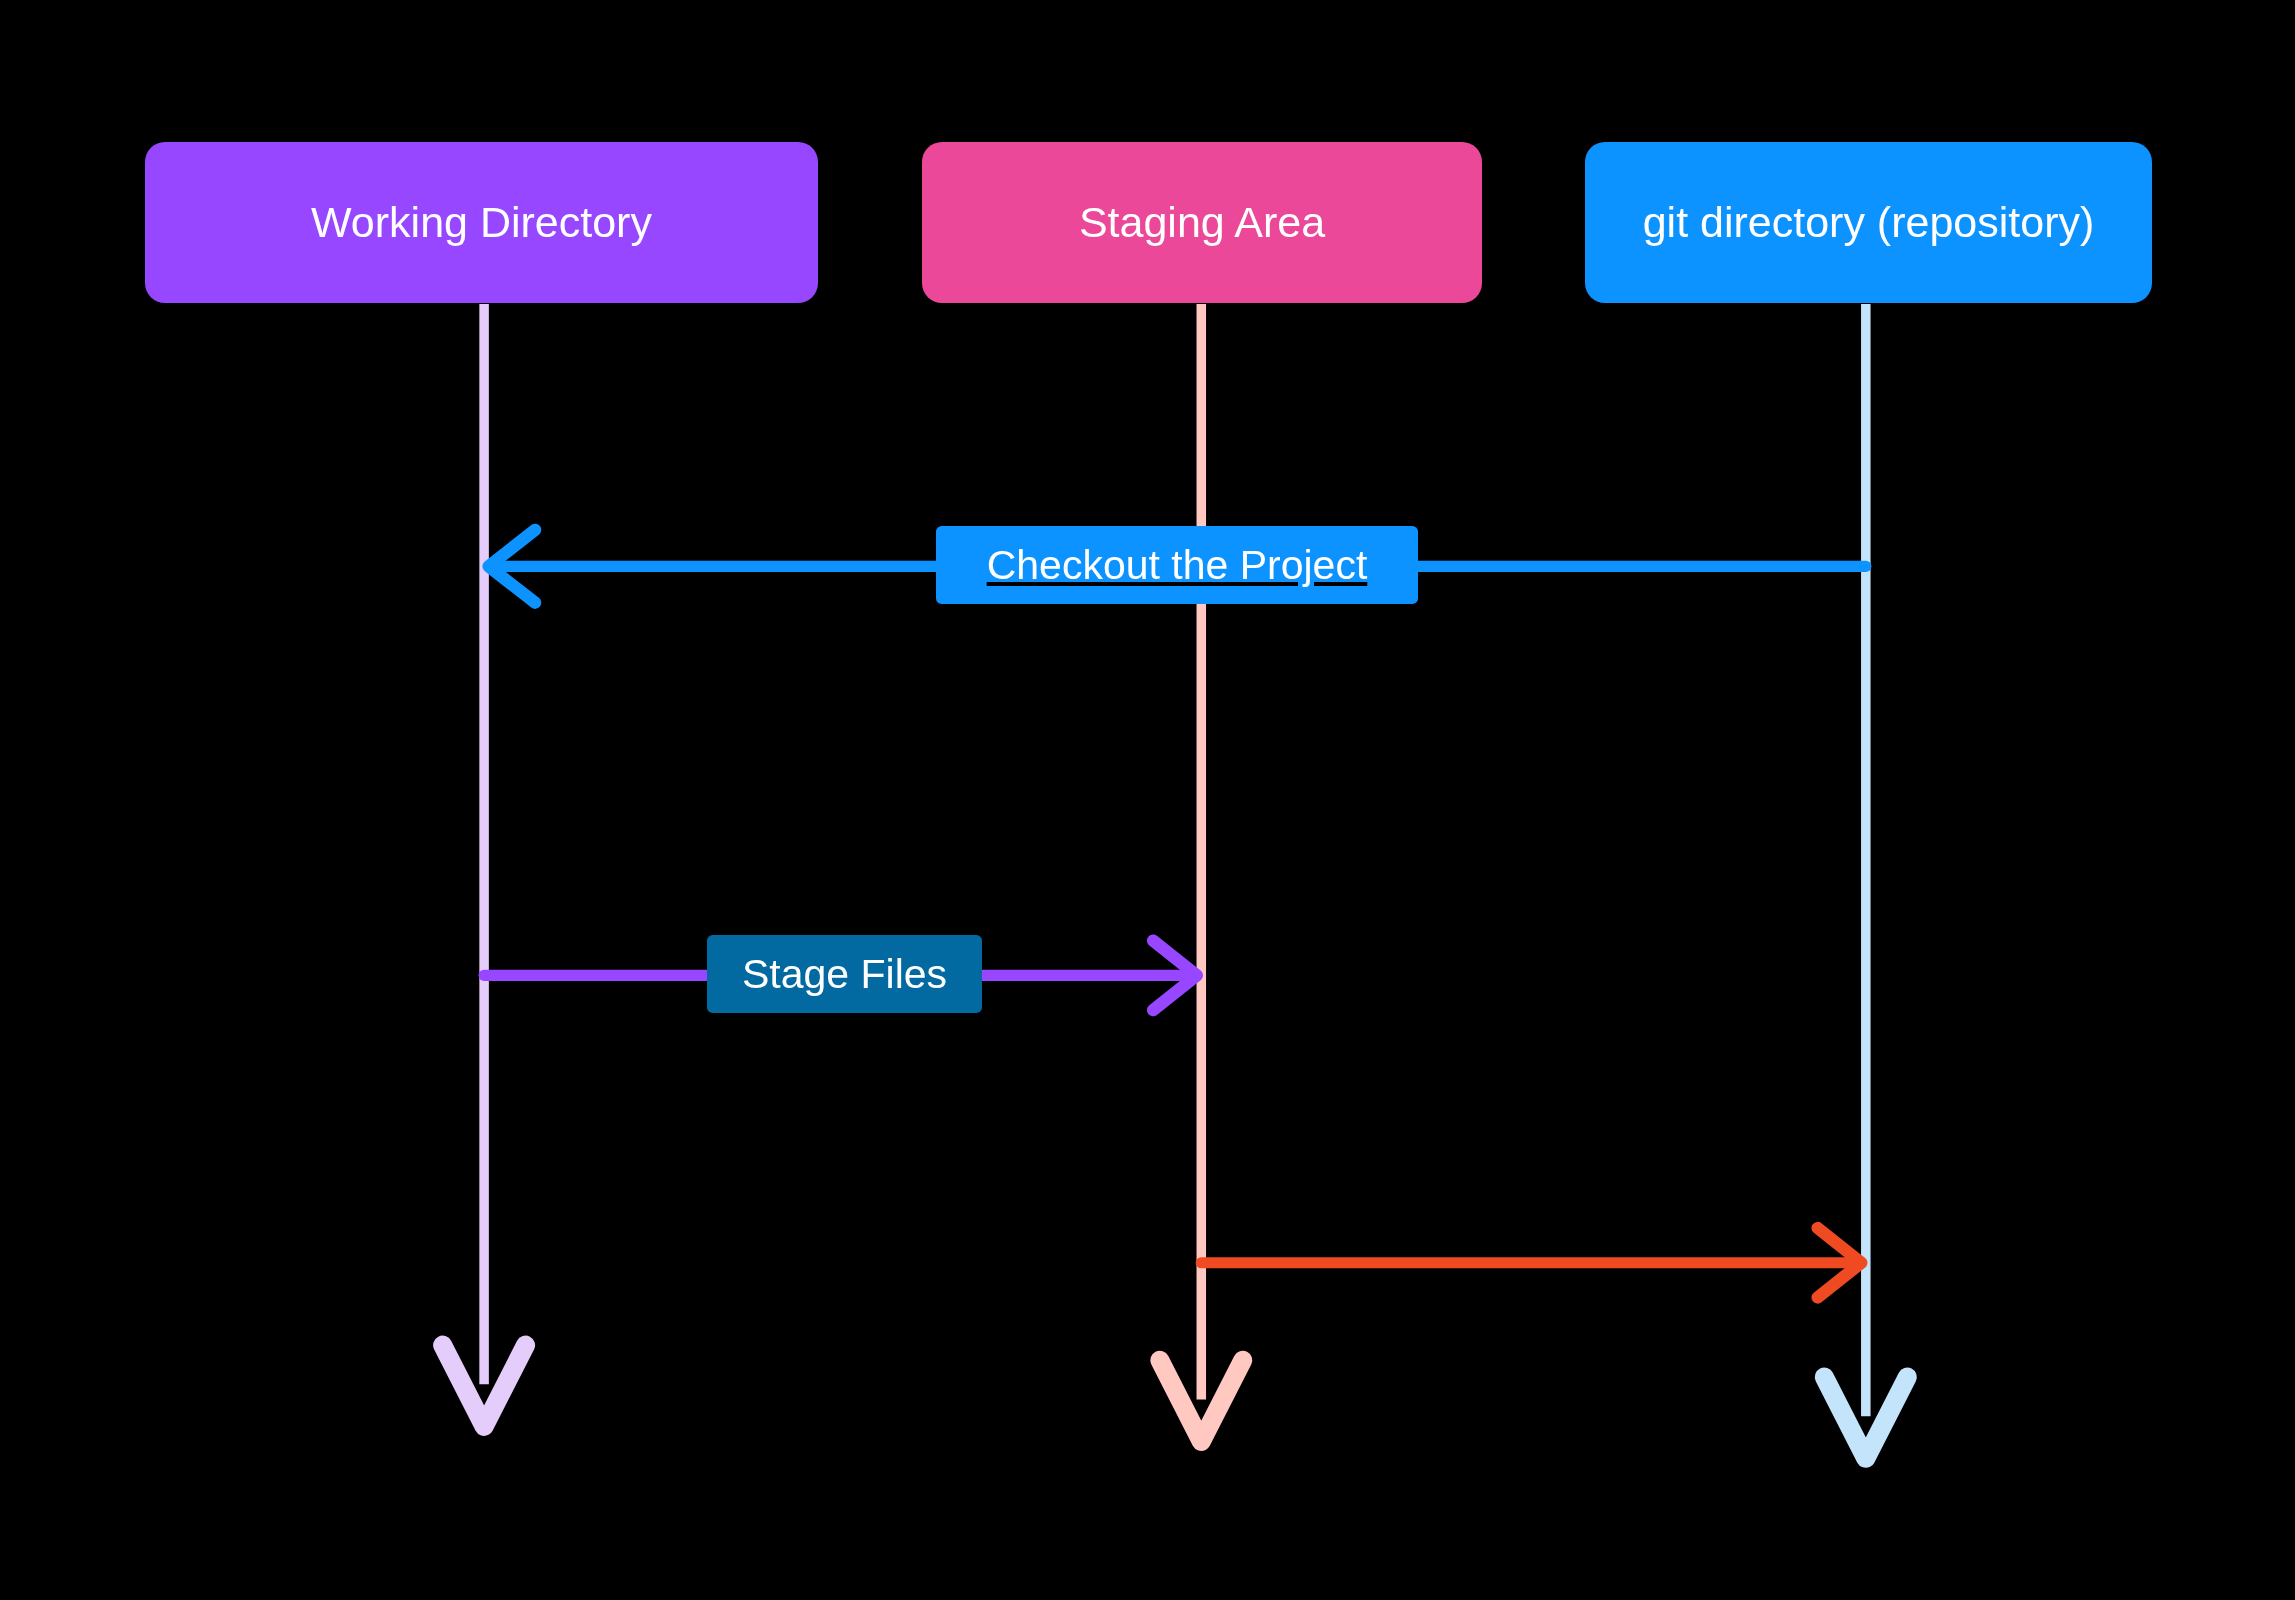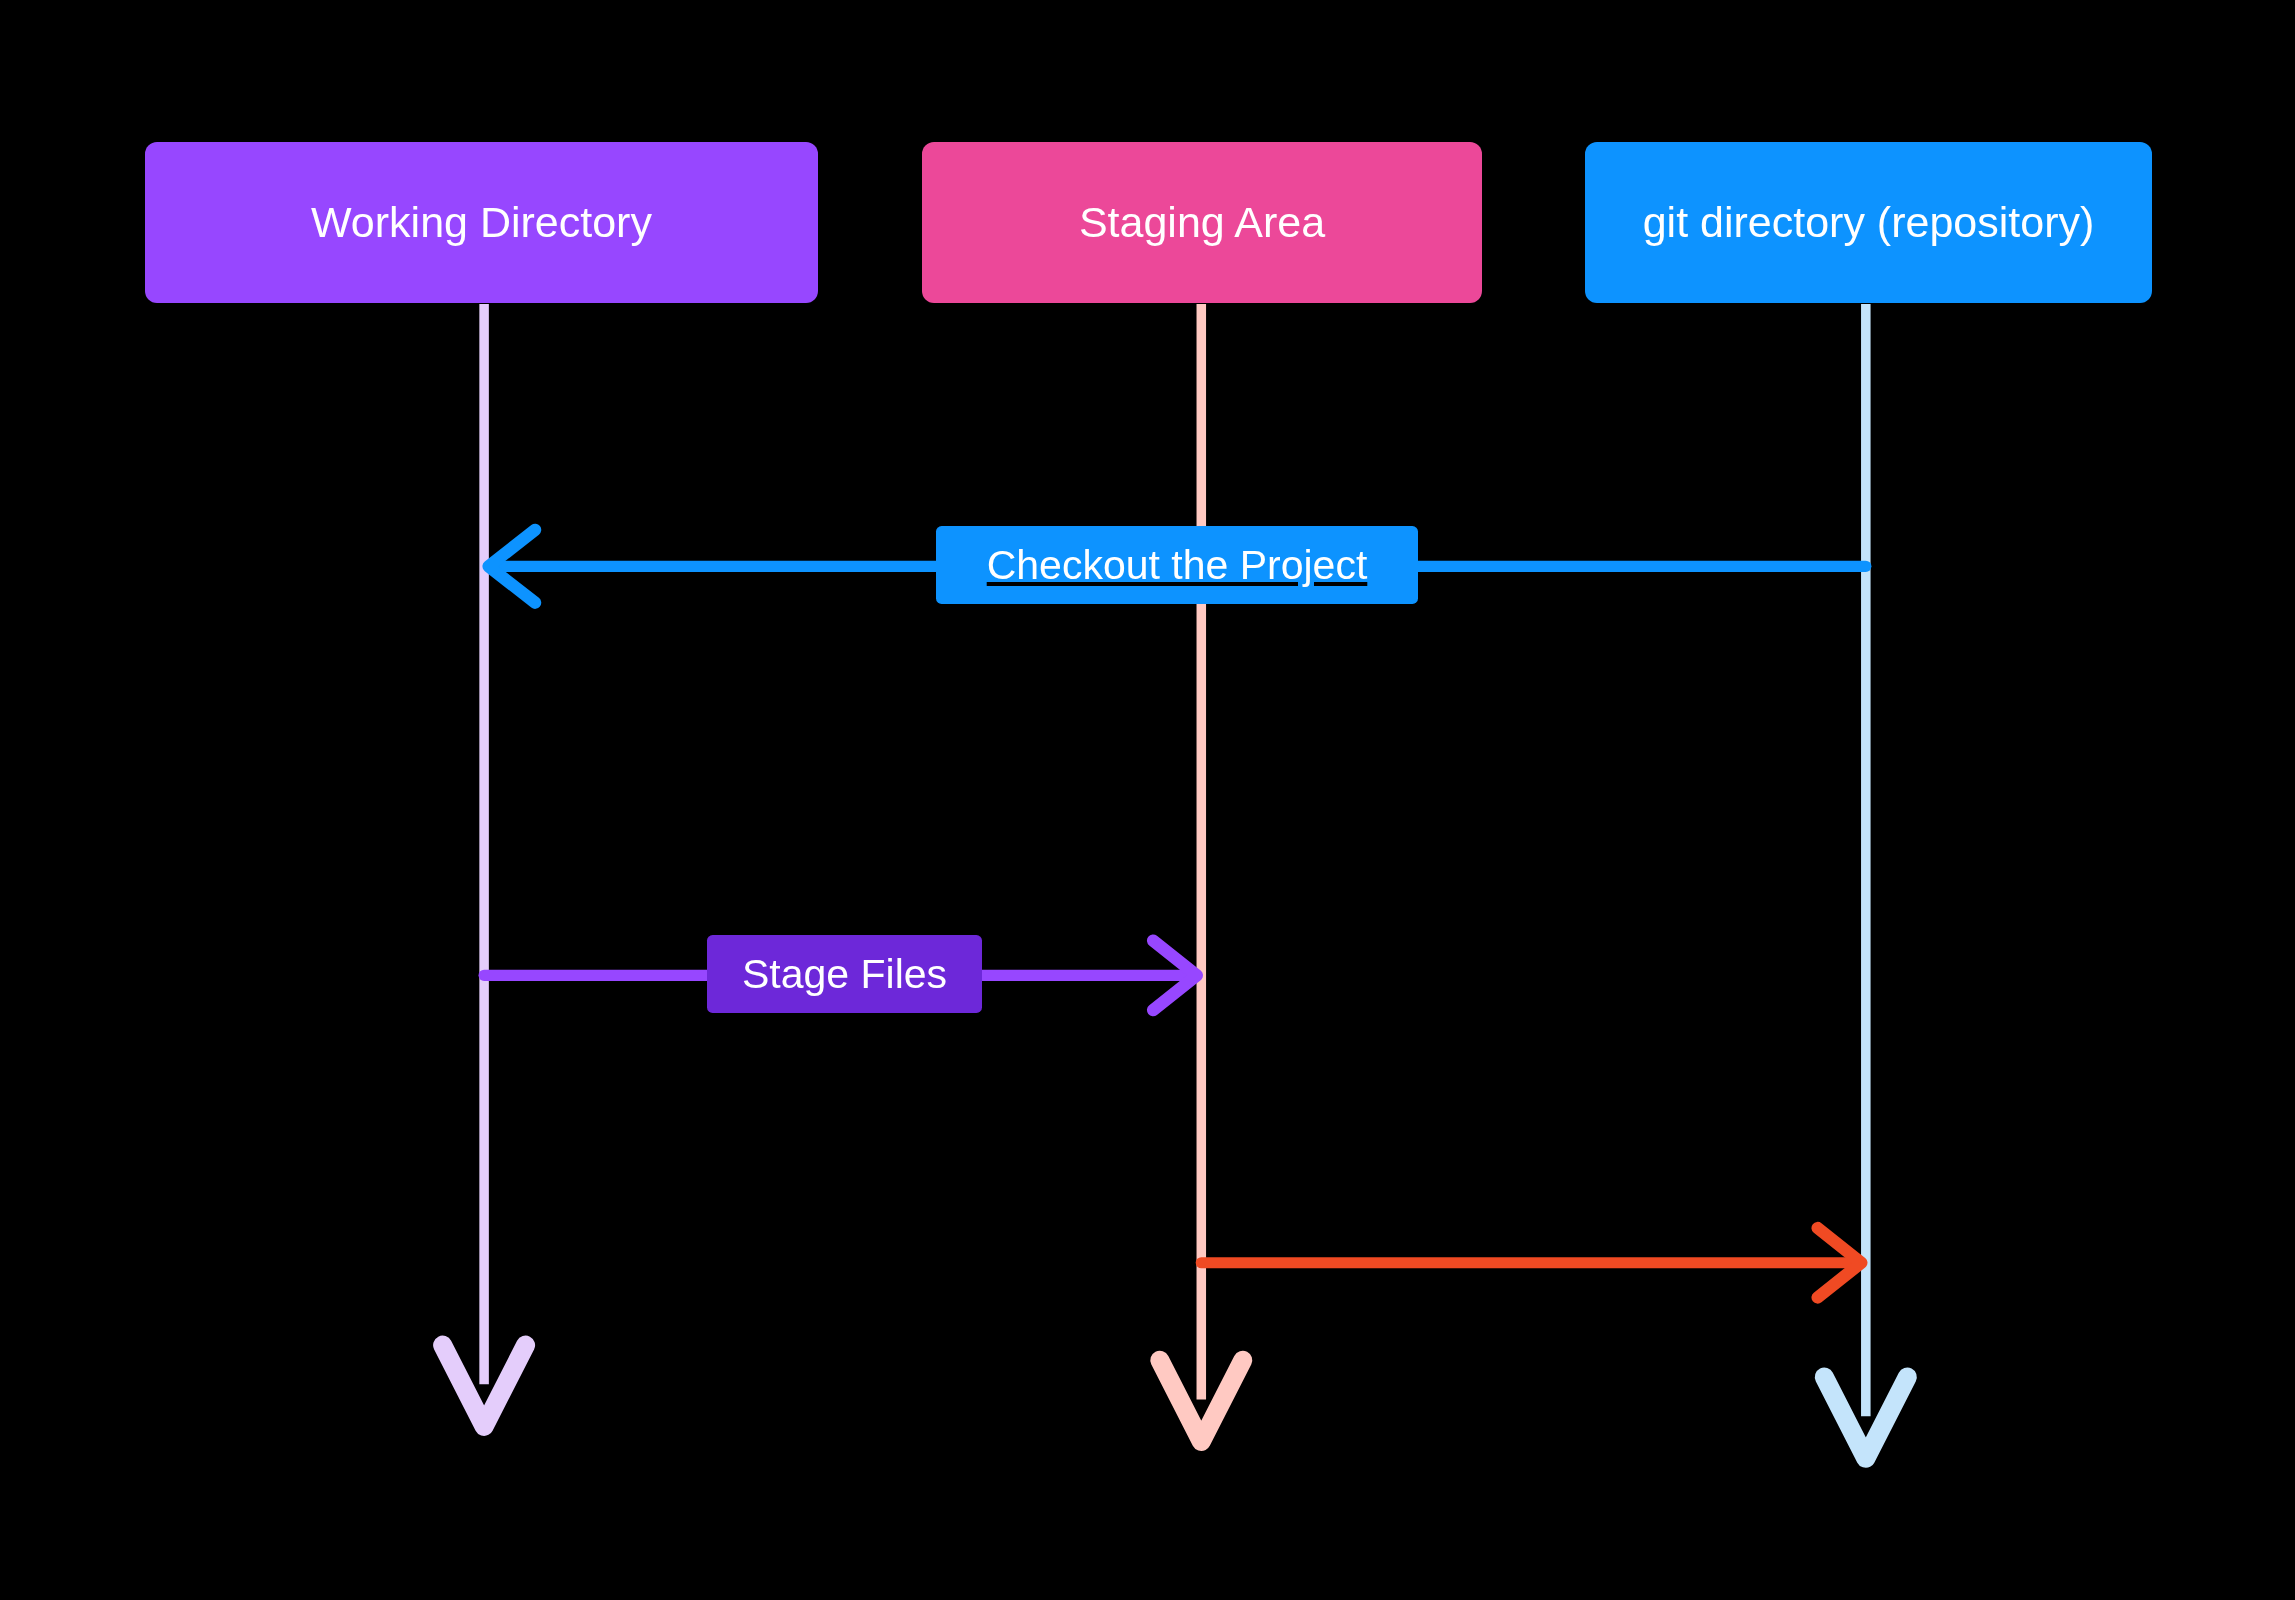--- a/index.html
+++ b/index.html
@@ -21,21 +21,21 @@
     left: 0;
     width: 2295px;
     height: 1601px;
     display: block;
   }
   .participant-box {
     position: absolute;
     display: flex;
     align-items: center;
     justify-content: center;
-    border-radius: 12px;
+    border-radius: 20px;
     box-sizing: border-box;
   }
   .participant-label {
     color: #ffffff;
     font-size: 43px;
     font-weight: 400;
     line-height: 1;
     white-space: nowrap;
     letter-spacing: 0px;
   }
@@ -103,19 +103,19 @@
   </div>
 
   <div class="participant-box" style="left:1585px; top:142px; width:567px; height:161px; background:#0D93FF;">
     <span class="participant-label">git directory (repository)</span>
   </div>
 
   <div class="msg-label-box" style="left:936px; top:526px; width:482px; height:78px; background:#0D93FF;text-decoration:underline;">
     <span class="msg-label-text">Checkout the Project</span>
   </div>
 
-  <div class="msg-label-box" style="left:707px; top:935px; width:275px; height:78px; background:#6d28d9;">
+  <div class="msg-label-box" style="left:707px; top:935px; width:275px; height:78px; background:#0369a1;">
     <span class="msg-label-text">Stage Files</span>
   </div>
 
 
 </div>
 
 
 </body></html>

